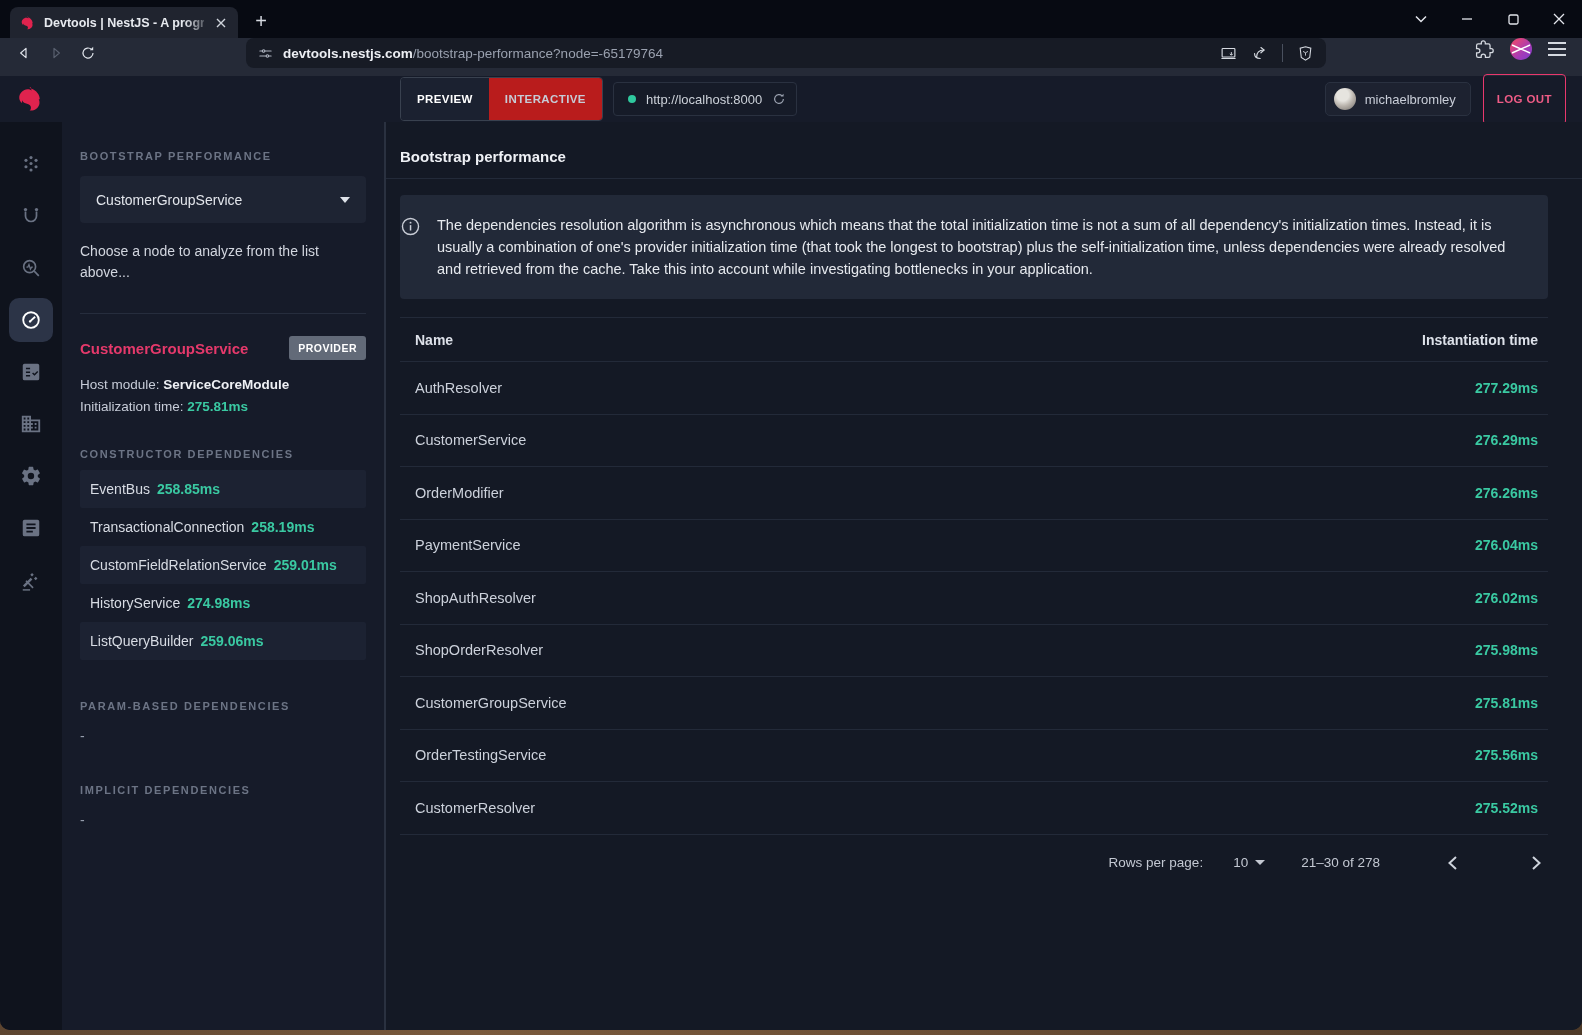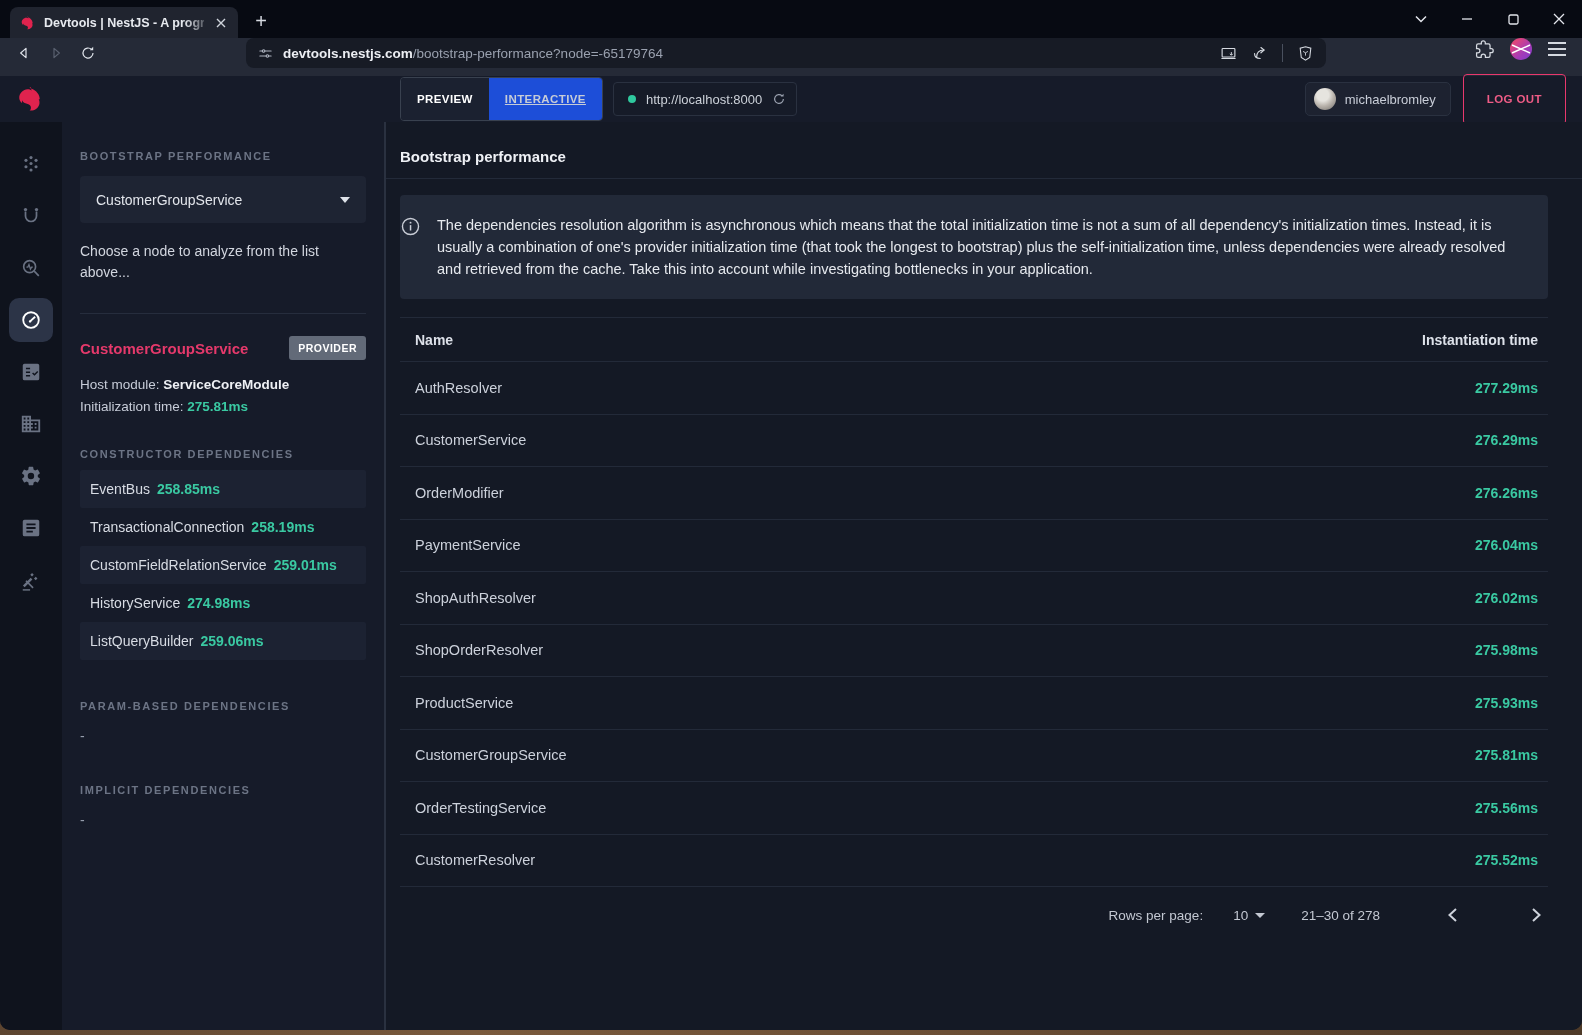--- a/index.html
+++ b/index.html
@@ -40,32 +40,32 @@
   .tool-right { margin-left:auto; display:flex; align-items:center; gap:16px; padding-right:16px; color:#d6dae1; }
   .avatar-brave { width:22px; height:22px; border-radius:50%;
     background:linear-gradient(135deg,#e0457b 20%,#a83bb4 60%,#7d3bd0); position:relative; overflow:hidden; }
 
   
   .app-header { height:46px; background:#161b29; display:flex; align-items:center; }
   .logo-cell { width:62px; height:46px; display:flex; align-items:center; justify-content:center; flex:0 0 auto; }
   .seg { margin-left:338px; display:flex; height:44px; border:1px solid #39414f; border-radius:4px; overflow:hidden; }
   .seg-btn { padding:0 16px; display:flex; align-items:center; font-size:11.5px; font-weight:700;
     letter-spacing:.4px; color:#fff; background:#1b2130; }
-  .seg-btn.active { background:#1d4ed8; color:#c6ccd7;text-decoration:underline; }
+  .seg-btn.active { background:#b91c1c; color:#c6ccd7; }
   .target-chip { margin-left:10px; height:34px; display:flex; align-items:center; gap:10px;
     background:#161b28; border:1px solid #2a3140; border-radius:4px; padding:0 10px 0 14px; }
   .green-dot { width:8px; height:8px; border-radius:50%; background:#2fc89e; }
   .target-url { font-size:13px; color:#ccd1d9; }
   .chip-refresh { color:#9aa1af; display:flex; }
   .user-chip { margin-left:auto; height:34px; display:flex; align-items:center; gap:9px;
     background:#1d2230; border:1px solid #2a3140; border-radius:5px; padding:0 14px 0 8px; }
   .user-avatar { width:22px; height:22px; border-radius:50%;
     background:radial-gradient(circle at 40% 32%,#e6e4df 0 30%,#b9b3ac 55%,#6e6a66); }
   .user-name { font-size:13px; color:#c9ced8; }
-  .logout-btn { margin:0 16px 0 12px; height:51px; padding:0 23px; display:flex; align-items:center;
+  .logout-btn { margin:0 16px 0 12px; height:51px; padding:0 13px; display:flex; align-items:center;
     border:1px solid #e8386d; border-radius:4px; color:#ef5c86; font-size:11.5px; font-weight:700; letter-spacing:.4px; background:transparent; }
 
   
   .app-body { display:flex; height:908px; }
   .iconbar { width:62px; background:#0f131d; padding-top:20px; display:flex; flex-direction:column; align-items:center; gap:8px; flex:0 0 auto; }
   .ic-item { width:44px; height:44px; display:flex; align-items:center; justify-content:center; color:#6a7283; border-radius:10px; }
   .ic-item.active { background:#2c3447; color:#fff; }
 
   
   .panel { width:324px; background:#161b29; border-right:2px solid #2a3140; padding:0 18px; flex:0 0 auto; overflow:hidden; }
@@ -403,24 +403,20 @@
           </div>
         <div class="trow">
             <span class="td-name">ShopAuthResolver</span>
             <span class="td-time">276.02ms</span>
           </div>
         <div class="trow">
             <span class="td-name">ShopOrderResolver</span>
             <span class="td-time">275.98ms</span>
           </div>
         <div class="trow">
-            <span class="td-name">ProductService</span>
-            <span class="td-time">275.93ms</span>
-          </div>
-        <div class="trow">
             <span class="td-name">CustomerGroupService</span>
             <span class="td-time">275.81ms</span>
           </div>
         <div class="trow">
             <span class="td-name">OrderTestingService</span>
             <span class="td-time">275.56ms</span>
           </div>
         <div class="trow">
             <span class="td-name">CustomerResolver</span>
             <span class="td-time">275.52ms</span>

